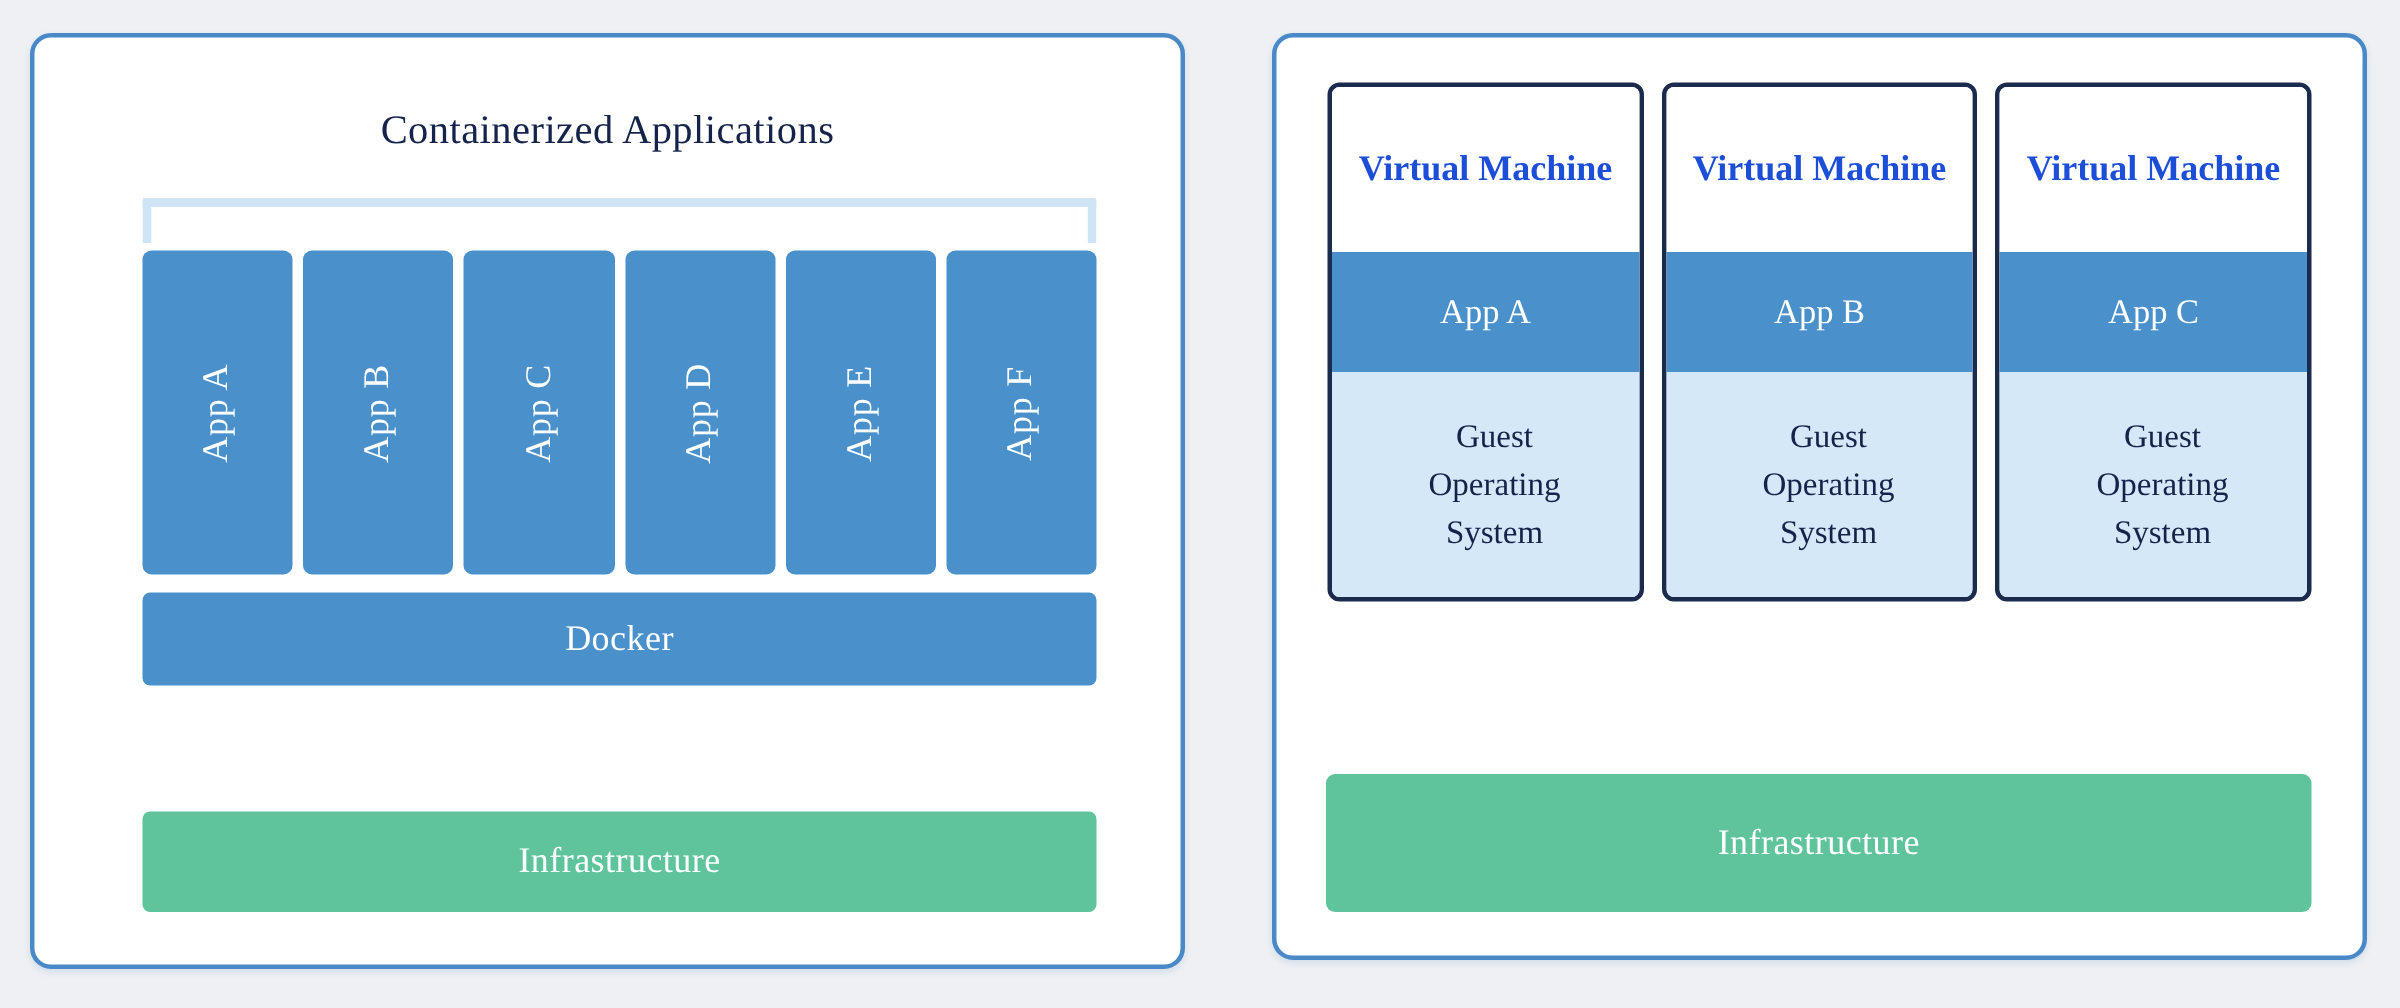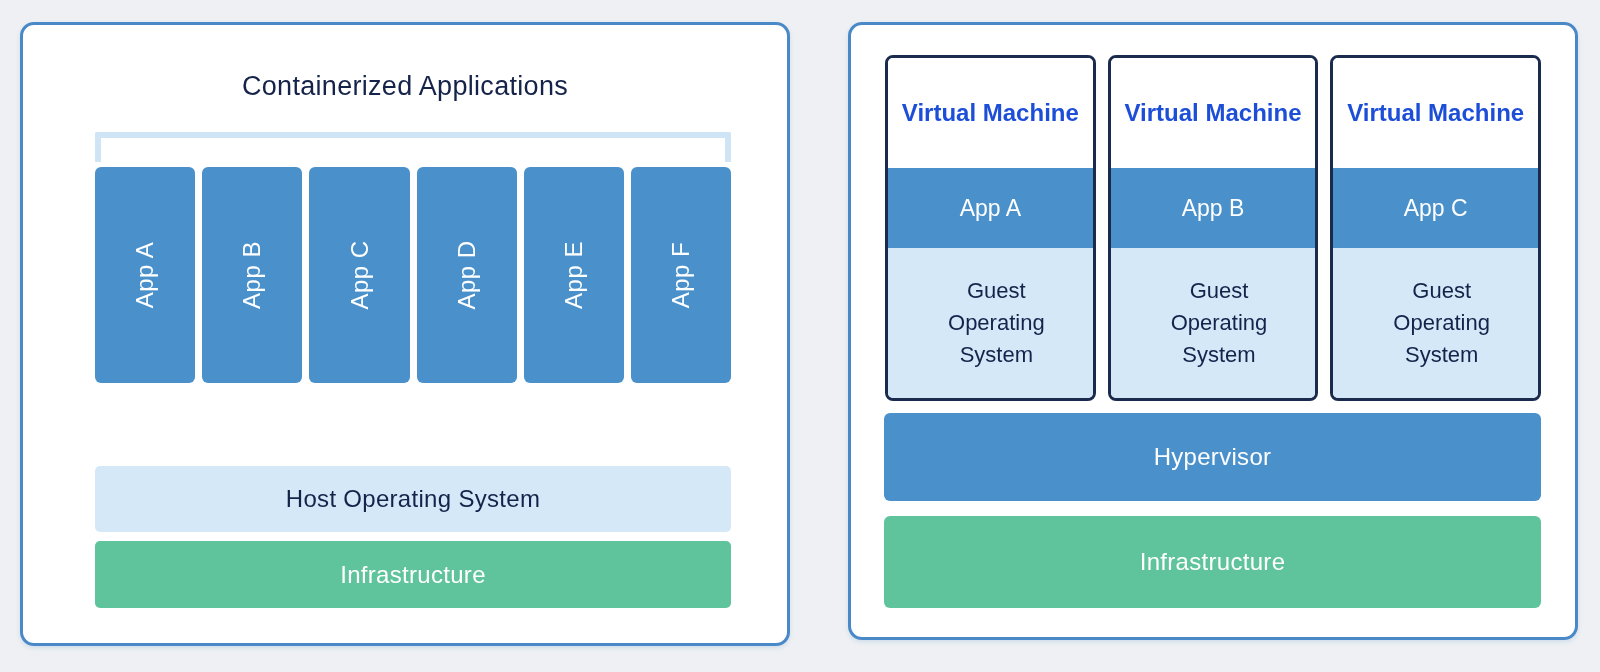--- a/index.html
+++ b/index.html
@@ -9,20 +9,21 @@
     background: #eef0f3;
     position: relative;
     overflow: hidden;
   }
   .panel {
     position: absolute;
     background: #ffffff;
     border: 3px solid #4a89c8;
     border-radius: 14px;
     box-shadow: 0 2px 4px rgba(74,137,200,0.18);
+    font-family: Liberation Serif, serif;
   }
   #left-panel  { left: 20px;  top: 22px; width: 770px; height: 624px; }
   #right-panel { left: 848px; top: 22px; width: 730px; height: 618px; }
 
   .panel-title {
     position: absolute;
     top: 46px; left: 0; right: 0;
     text-align: center;
     font-size: 27px;
     letter-spacing: 0.3px;
@@ -164,22 +165,22 @@
       <span>App D</span>
     </div>
     <div class="app-col">
       <span>App E</span>
     </div>
     <div class="app-col">
       <span>App F</span>
     </div>
   </div>
 
-  <div class="layer light" id="host-os-layer">
-    <span>Host Operating System</span>
+  <div class="layer blue" id="docker-layer">
+    <span>Docker</span>
   </div>
   <div class="layer green" id="left-infra-layer">
     <span>Infrastructure</span>
   </div>
 </div>
 
 <div class="panel" id="right-panel">
   <div class="vm-row">
 
     <div class="vm-card">
@@ -207,19 +208,16 @@
       <div class="vm-app">
         <span>App C</span>
       </div>
       <div class="vm-os">
         <span>Guest Operating System</span>
       </div>
     </div>
 
   </div>
 
-  <div class="rlayer blue" id="hypervisor-layer">
-    <span>Hypervisor</span>
-  </div>
   <div class="rlayer green" id="right-infra-layer">
     <span>Infrastructure</span>
   </div>
 </div>
 
 </body></html>

